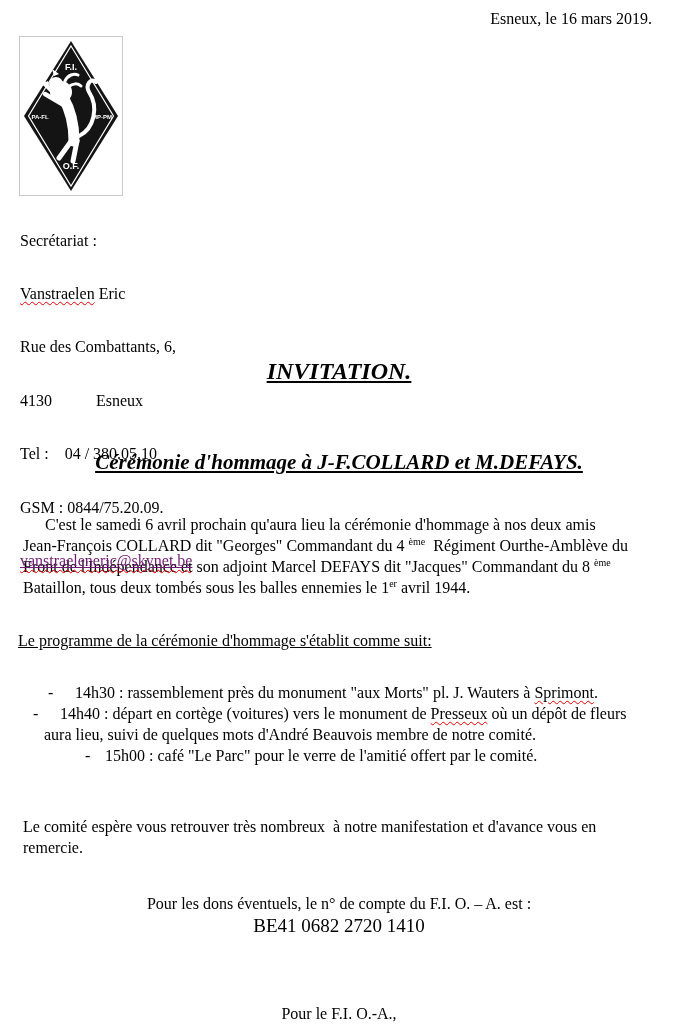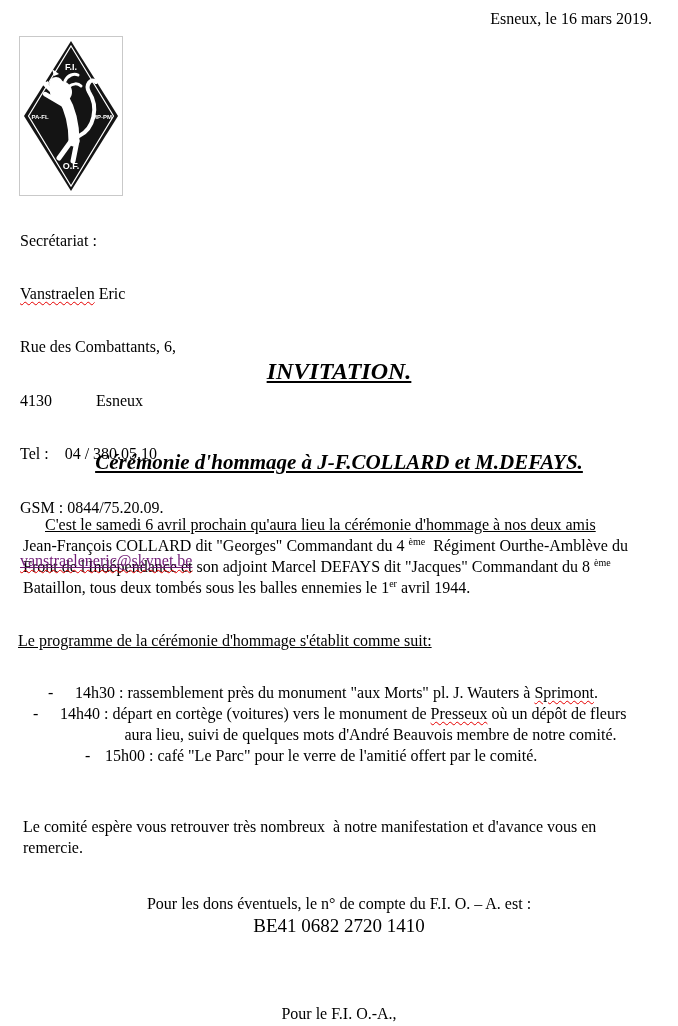--- a/index.html
+++ b/index.html
@@ -71,38 +71,38 @@
     font-style:italic;
   }
 
   .intro{
     margin-top:39px;
     margin-left:23px;
     margin-right:20px;
     line-height:21px;
   }
   .line{white-space:pre;}
-  .indent{padding-left:22px;text-decoration:underline;}
+  .indent{padding-left:22px;}
   sup.ord{
     font-size:10px;
     vertical-align:super;
     line-height:0;
   }
 
   .program-heading{
     margin-top:34px;
     margin-left:18px;
     text-decoration:underline;
   }
 
   .program-list{margin-top:32px;line-height:21px;}
   .prog-item{white-space:pre;}
   .item-1{margin-left:48px;}
   .item-2{margin-left:33px;}
-  .item-2-line2{margin-left:63px;white-space:pre;text-align:center;}
+  .item-2-line2{margin-left:44px;white-space:pre;}
   .item-3{margin-left:85px;}
   .dash-1{display:inline-block;width:27px;}
   .dash-2{display:inline-block;width:27px;}
   .dash-3{display:inline-block;width:20px;}
 
   .closing{
     margin-top:50px;
     margin-left:23px;
     line-height:21px;
   }

